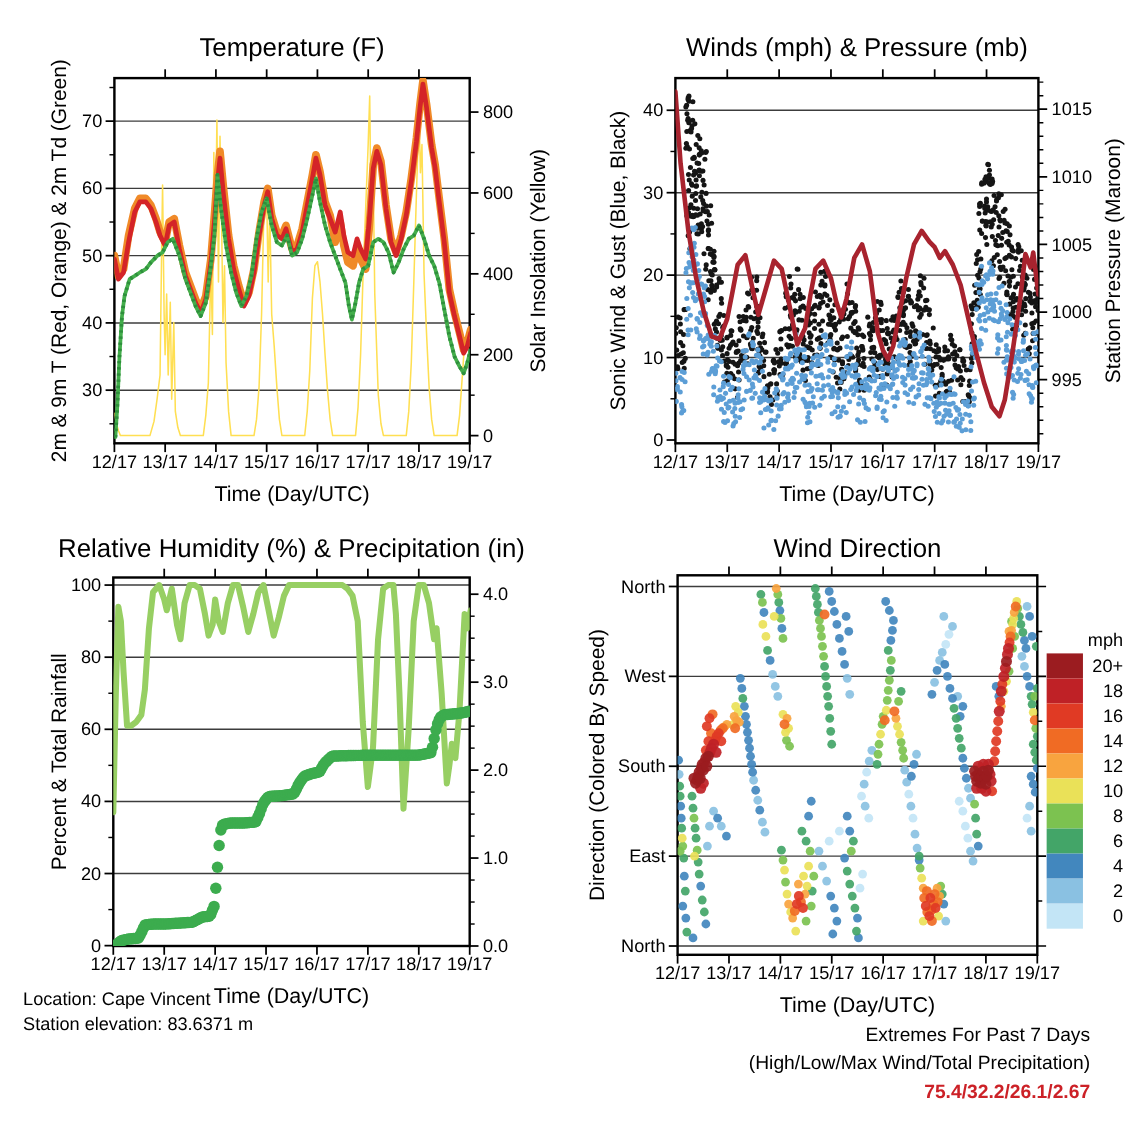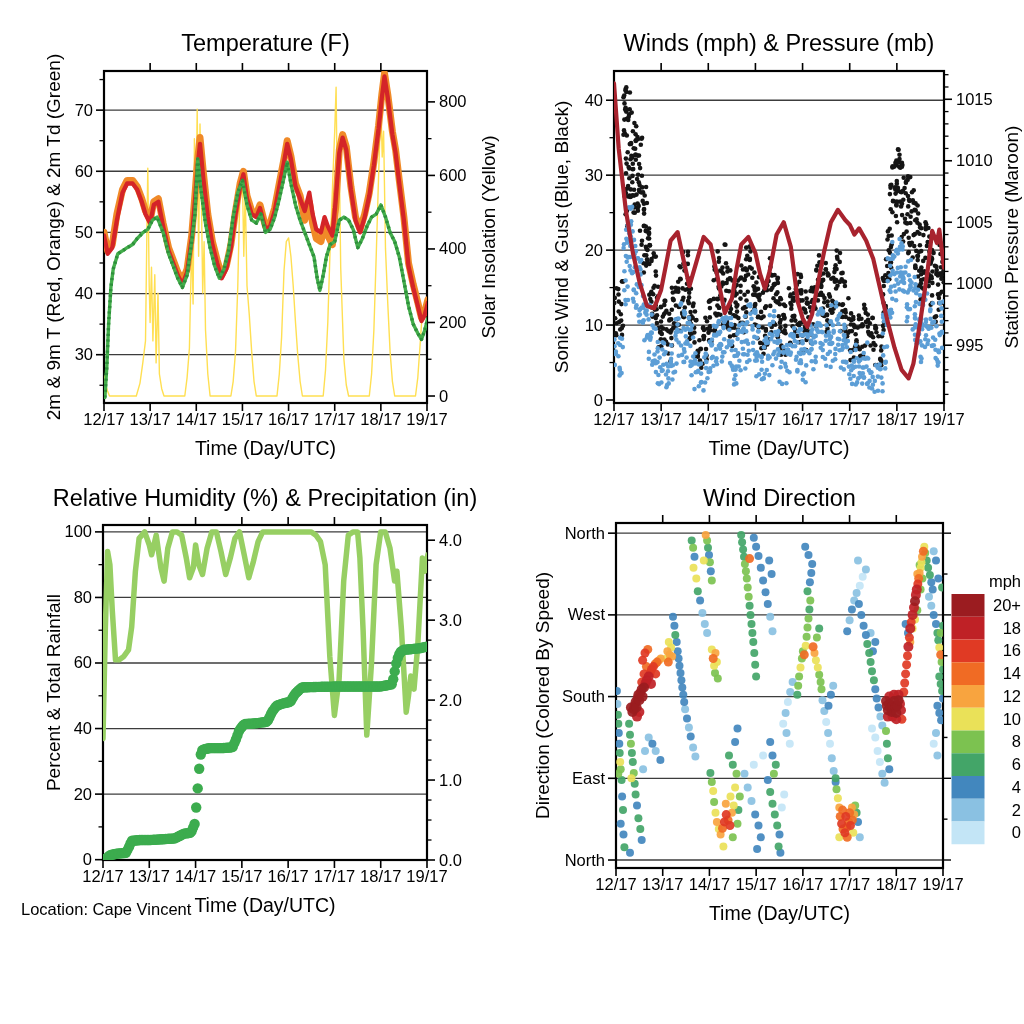--- a/index.html
+++ b/index.html
@@ -2726,14 +2726,20 @@
         <rect x="951.5" y="776" width="33" height="22.75" fill="#4287BE"></rect>
         <text x="1021" y="792.875" fill="#000" font-size="16.5" text-anchor="end" font-family="&quot;Liberation Sans&quot;,&quot;DejaVu Sans&quot;,sans-serif">4</text>
         <rect x="951.5" y="798.75" width="33" height="22.75" fill="#8AC1E2"></rect>
         <text x="1021" y="815.625" fill="#000" font-size="16.5" text-anchor="end" font-family="&quot;Liberation Sans&quot;,&quot;DejaVu Sans&quot;,sans-serif">2</text>
         <rect x="951.5" y="821.5" width="33" height="22.75" fill="#C3E5F6"></rect>
         <text x="1021" y="838.375" fill="#000" font-size="16.5" text-anchor="end" font-family="&quot;Liberation Sans&quot;,&quot;DejaVu Sans&quot;,sans-serif">0</text>
       </g>
     </svg>
   <div id="footer-info">
     <span>Location: Cape Vincent</span>
+    <span>Station elevation: 83.6371 m</span>
+  </div>
+  <div id="extremes">
+    <span>Extremes For Past 7 Days</span>
+    <span>(High/Low/Max Wind/Total Precipitation)</span>
+    <span class="vals" style="color: rgb(204, 33, 39);">75.4/32.2/26.1/2.67</span>
   </div>
 </div>
 
 </body></html>

